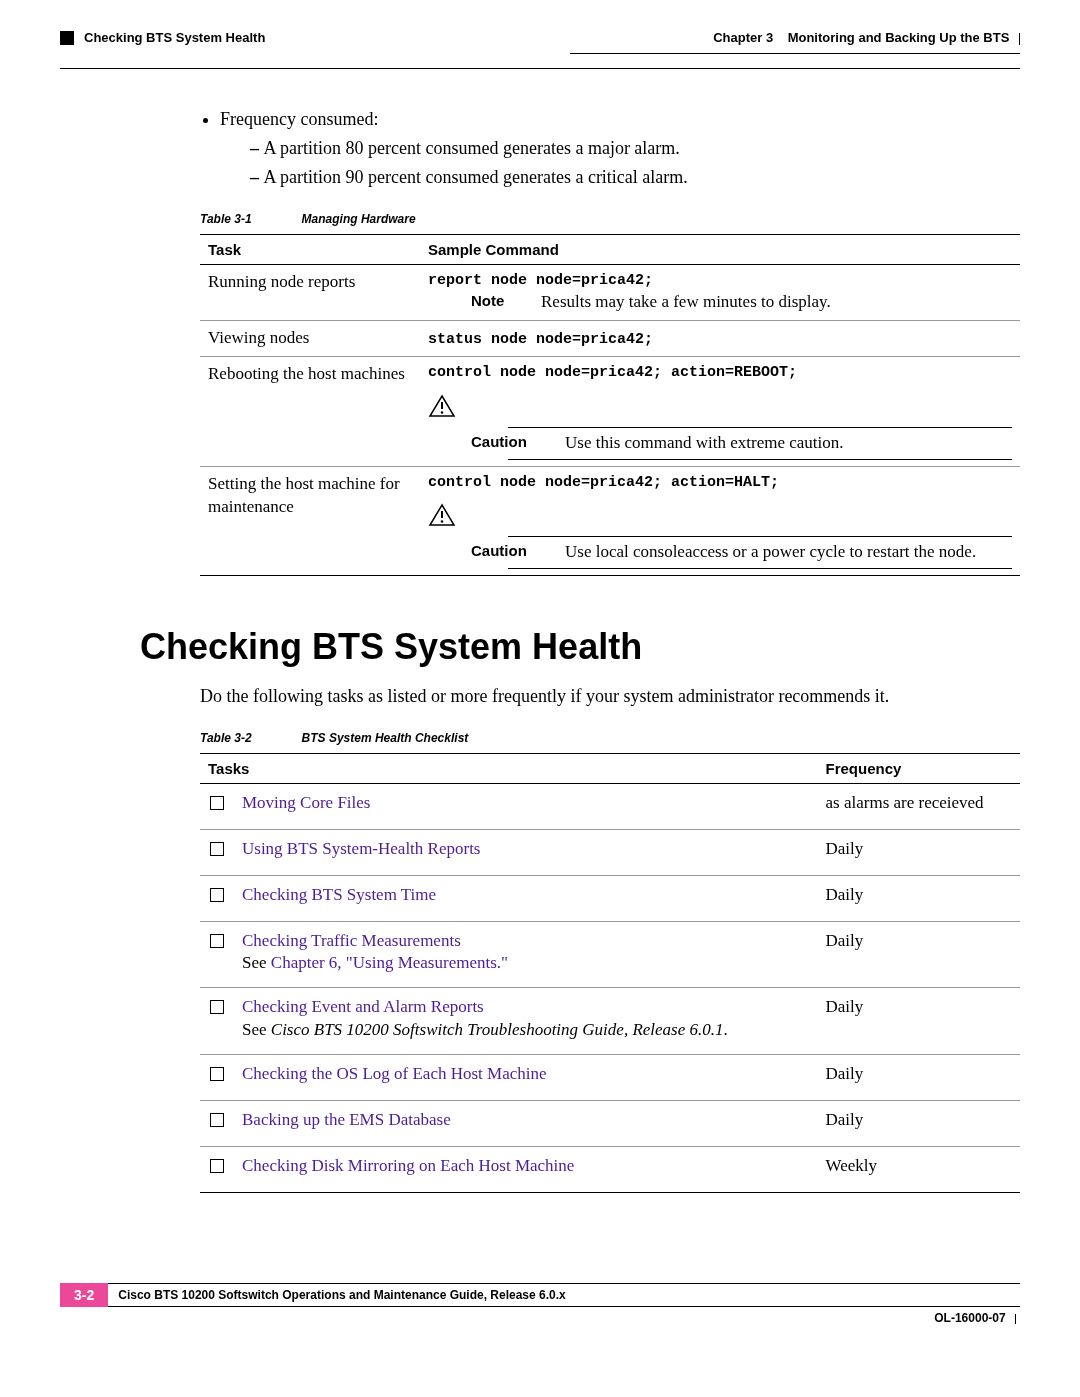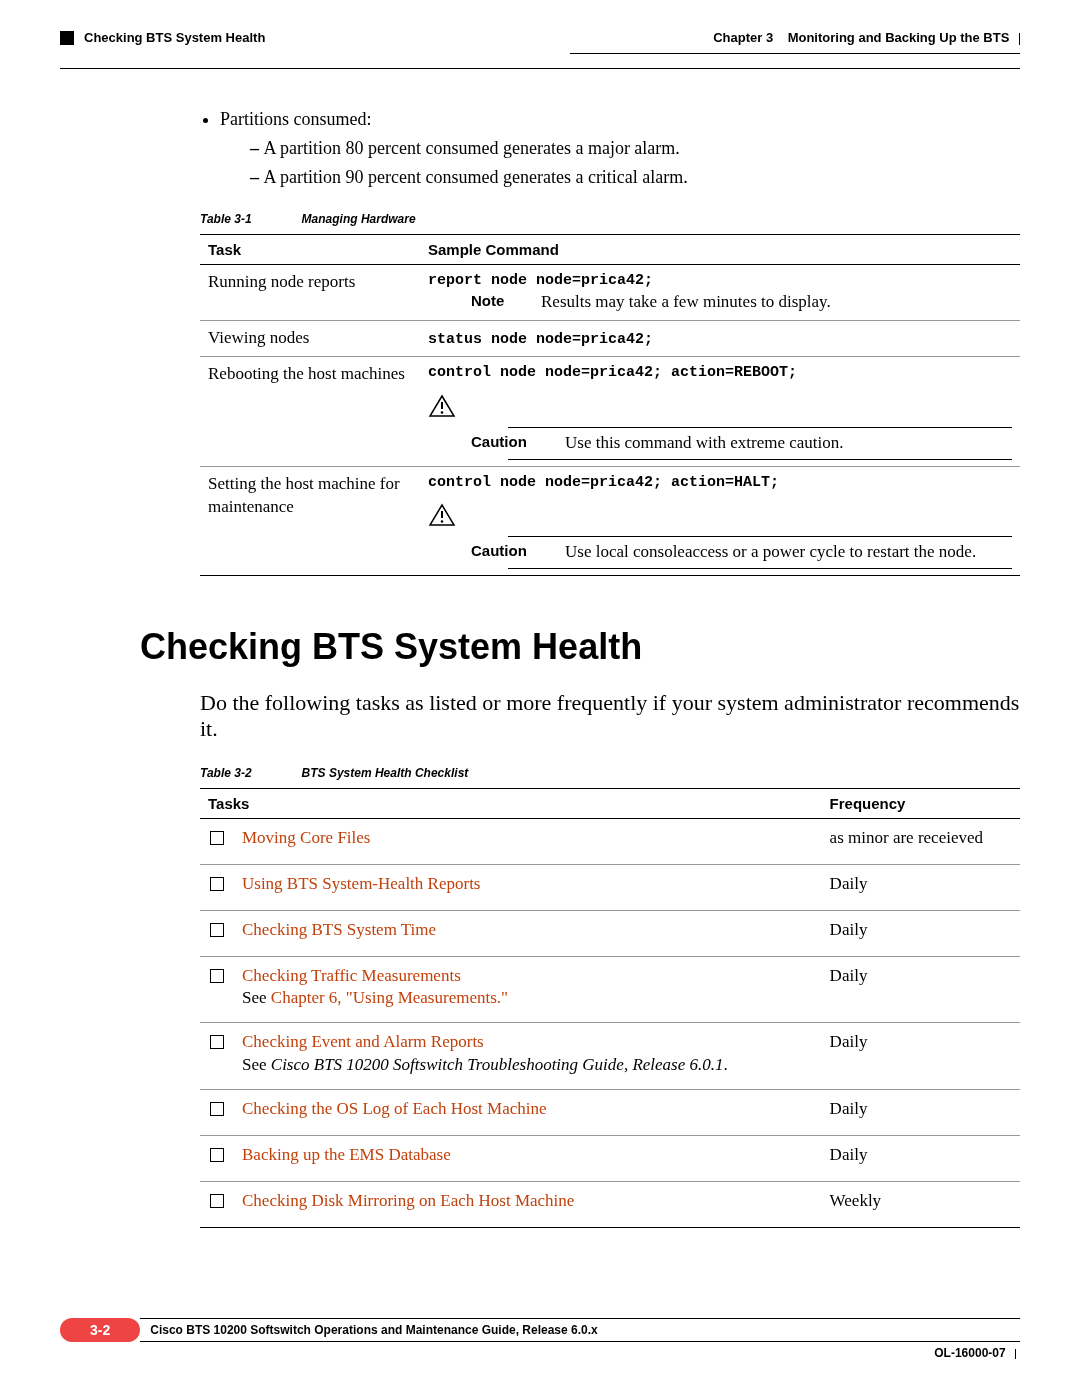--- a/index.html
+++ b/index.html
@@ -135,24 +135,24 @@
   }
   .caution-row { display:flex; align-items:flex-start; gap:24px; }
   .caution-text { flex:1;font-family:Liberation Serif, serif; }
   h1.section {
     font-family: Arial, Helvetica, sans-serif;
     font-weight: bold;
     font-size: 36px;
     margin: 50px 0 10px 0;
   }
   .intro {
-    font-size: 22px;
+    font-size: 18px;
     margin-bottom: 6px;
   }
-  .link { color: #c2410c; }
+  .link { color: #4c1d95; }
   .italic { font-style: italic; }
   .checkbox-cell {
     width: 34px;
     text-align: center;
     vertical-align: top;
     padding-top:10px !important;
   }
   .checkbox {
     display: inline-block;
     width: 14px;
@@ -163,25 +163,24 @@
     margin-top: 90px;
   }
   .footer-bar {
     display:flex;
     align-items:stretch;
     font-family: Arial, Helvetica, sans-serif;
     font-weight:bold;
     font-size:12px;
   }
   .footer-pagebox {
-    background:#ef4444;
+    background:#ec4899;
     color:#fff;
-    padding:4px 30px;
+    padding:4px 14px;
     font-size:14px;
-    border-radius:12px;
   }
   .footer-title {
     flex:1;
     border-top:1.5px solid #000;
     border-bottom:1px solid #000;
     padding:4px 10px;
   }
   .footer-right {
     text-align:right;
     font-family: Arial, Helvetica, sans-serif;
@@ -219,21 +218,21 @@
     </div>
   </div>
   <div style="position:relative; height:1px;">
     <div style="border-top:1px solid #000; position:absolute; right:0; width:450px;"></div>
   </div>
   <div style="border-top:1px solid #000; margin-top:14px; margin-bottom:40px;"></div>
 
   <div class="body-content">
     <ul class="bullet-list">
       <li>
-        <span>Partitions consumed:</span>
+        <span>Frequency consumed:</span>
         <ul class="dash-list">
           <li><span>A partition 80 percent consumed generates a major alarm.</span></li>
           <li><span>A partition 90 percent consumed generates a critical alarm.</span></li>
         </ul>
       </li>
     </ul>
 
     <div class="table-caption">
       <span class="capnum">Table 3-1</span><span>Managing Hardware</span>
     </div>
@@ -316,21 +315,21 @@
         <thead>
           <tr>
             <th colspan="2">Tasks</th>
             <th>Frequency</th>
           </tr>
         </thead>
         <tbody>
           <tr>
             <td class="checkbox-cell"><span class="checkbox"></span></td>
             <td><span class="link">Moving Core Files</span></td>
-            <td>as minor are receieved</td>
+            <td>as alarms are receieved</td>
           </tr>
           <tr>
             <td class="checkbox-cell"><span class="checkbox"></span></td>
             <td><span class="link">Using BTS System-Health Reports</span></td>
             <td>Daily</td>
           </tr>
           <tr>
             <td class="checkbox-cell"><span class="checkbox"></span></td>
             <td><span class="link">Checking BTS System Time</span></td>
             <td>Daily</td>

